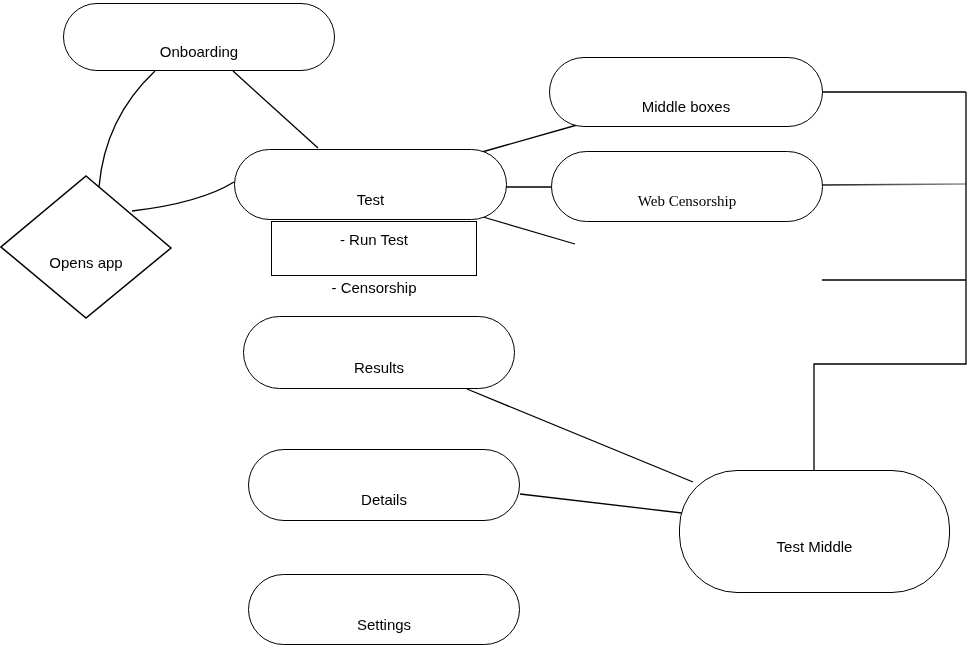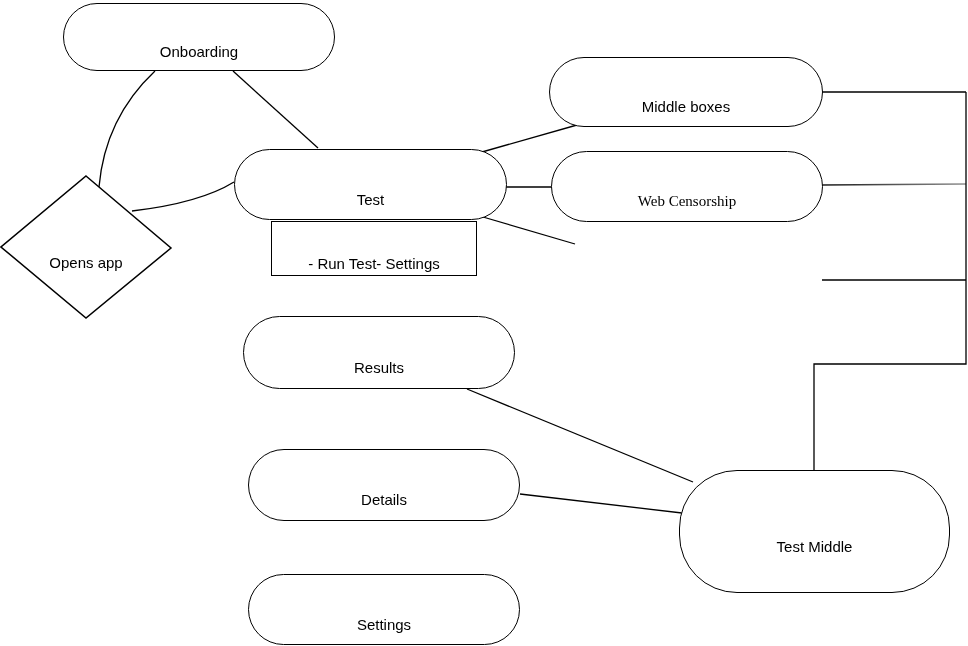--- a/index.html
+++ b/index.html
@@ -25,21 +25,21 @@
     border: 1.5px solid #000000;
     display: flex;
     align-items: center;
     justify-content: center;
     text-align: center;
   }
   .pill { border-radius: 40px; }
   .label { white-space: nowrap; margin-top: 29px; }
   .note {
     border-radius: 0;
-    flex-direction: row;
+    flex-direction: column;
     line-height: 19px;
   }
   .diamond-label {
     position: absolute;
     display: flex;
     align-items: center;
     justify-content: center;
     text-align: center;
     background: transparent;
     border: none;
@@ -84,21 +84,21 @@
   <div class="diamond-label" style="left:26px; top:237px; width:120px; height:21px;">
     <span class="label">Opens app</span>
   </div>
 
   <div class="node pill" style="left:234px; top:149px; width:273px; height:71px;">
     <span class="label">Test</span>
   </div>
 
   <div class="node note" style="left:271px; top:221px; width:206px; height:55px;">
     <span class="label">- Run Test</span>
-    <span class="label">- Settings</span>
+    <span class="label">- Censorship</span>
   </div>
 
   <div class="node pill" style="left:549px; top:57px;  width:274px; height:70px;">
     <span class="label">Middle boxes</span>
   </div>
 
   <div class="node pill" style="left:551px; top:151px; width:272px; height:71px;font-family:Liberation Serif, serif;">
     <span class="label">Web Censorship</span>
   </div>
 

